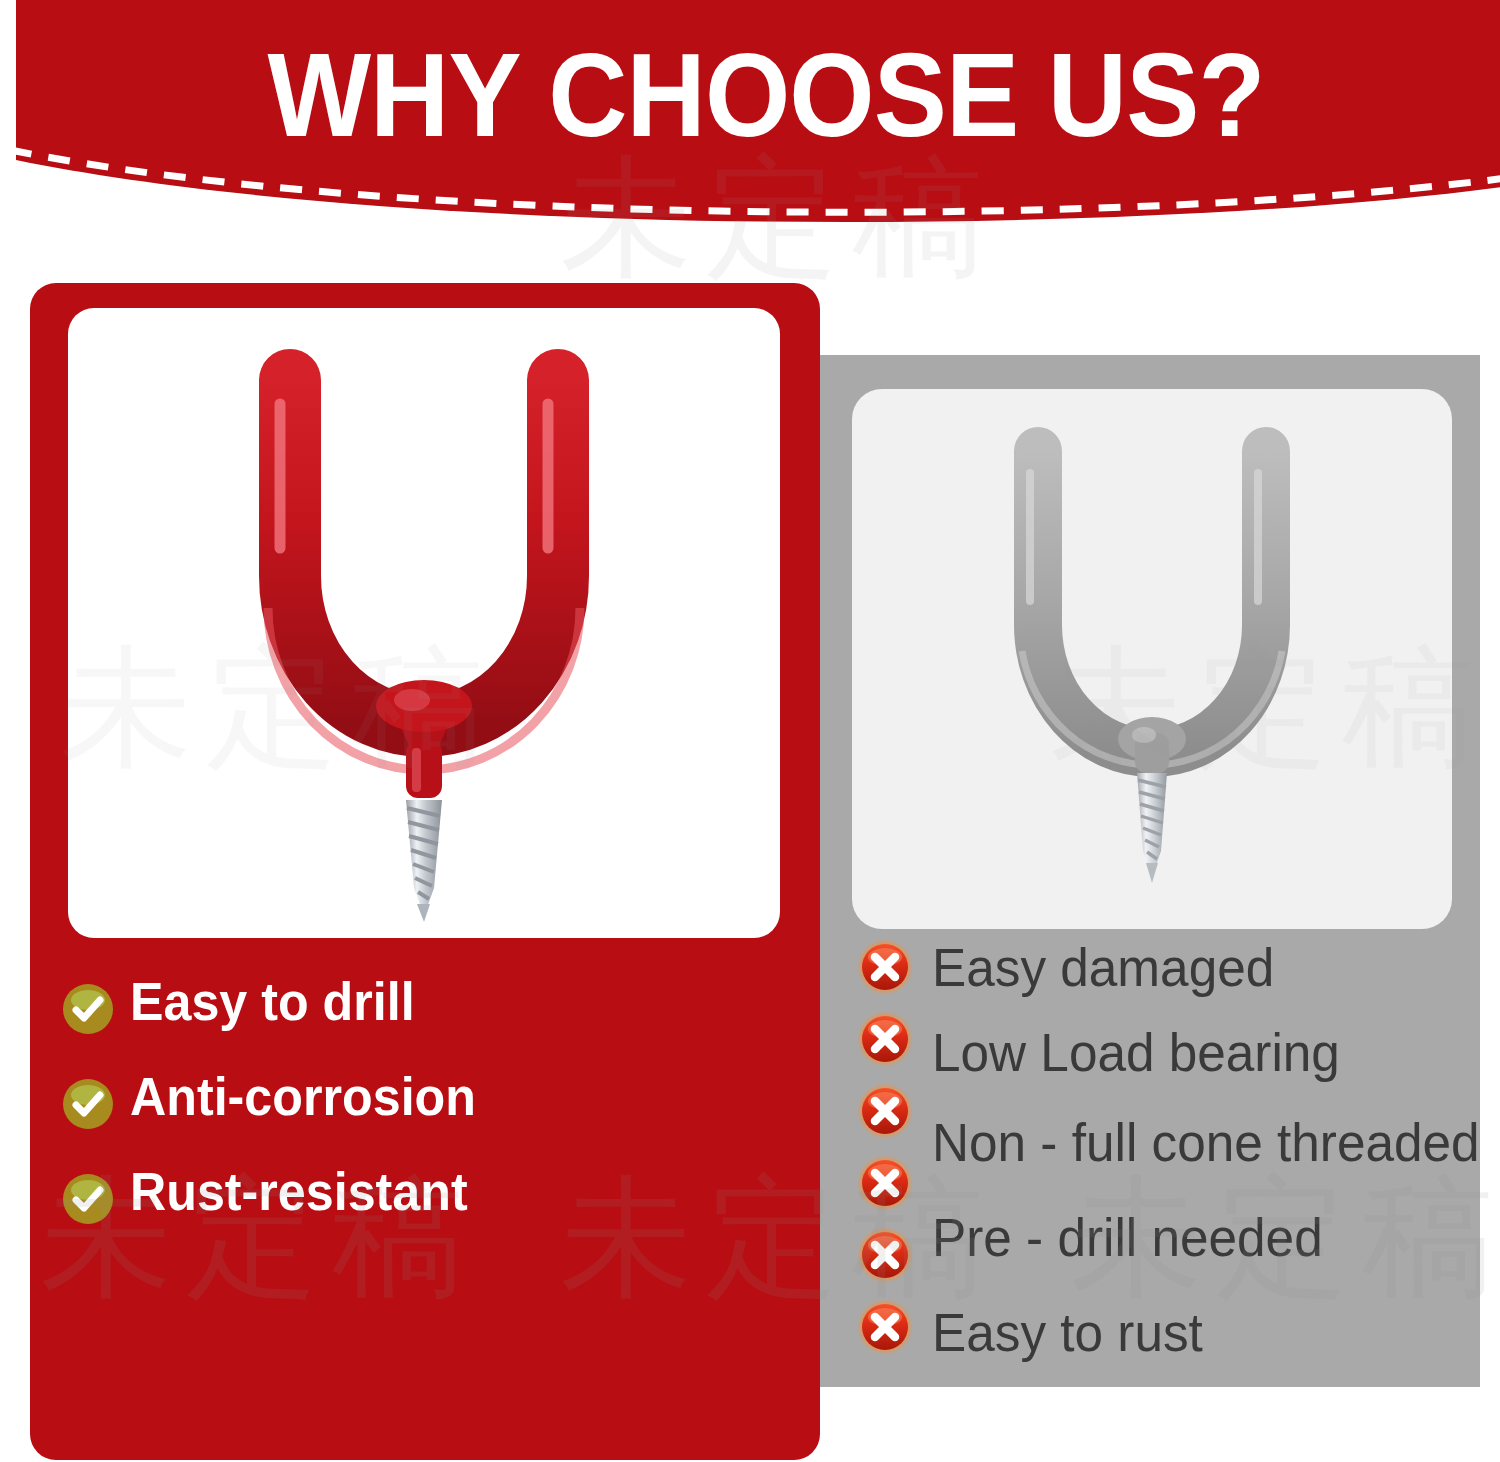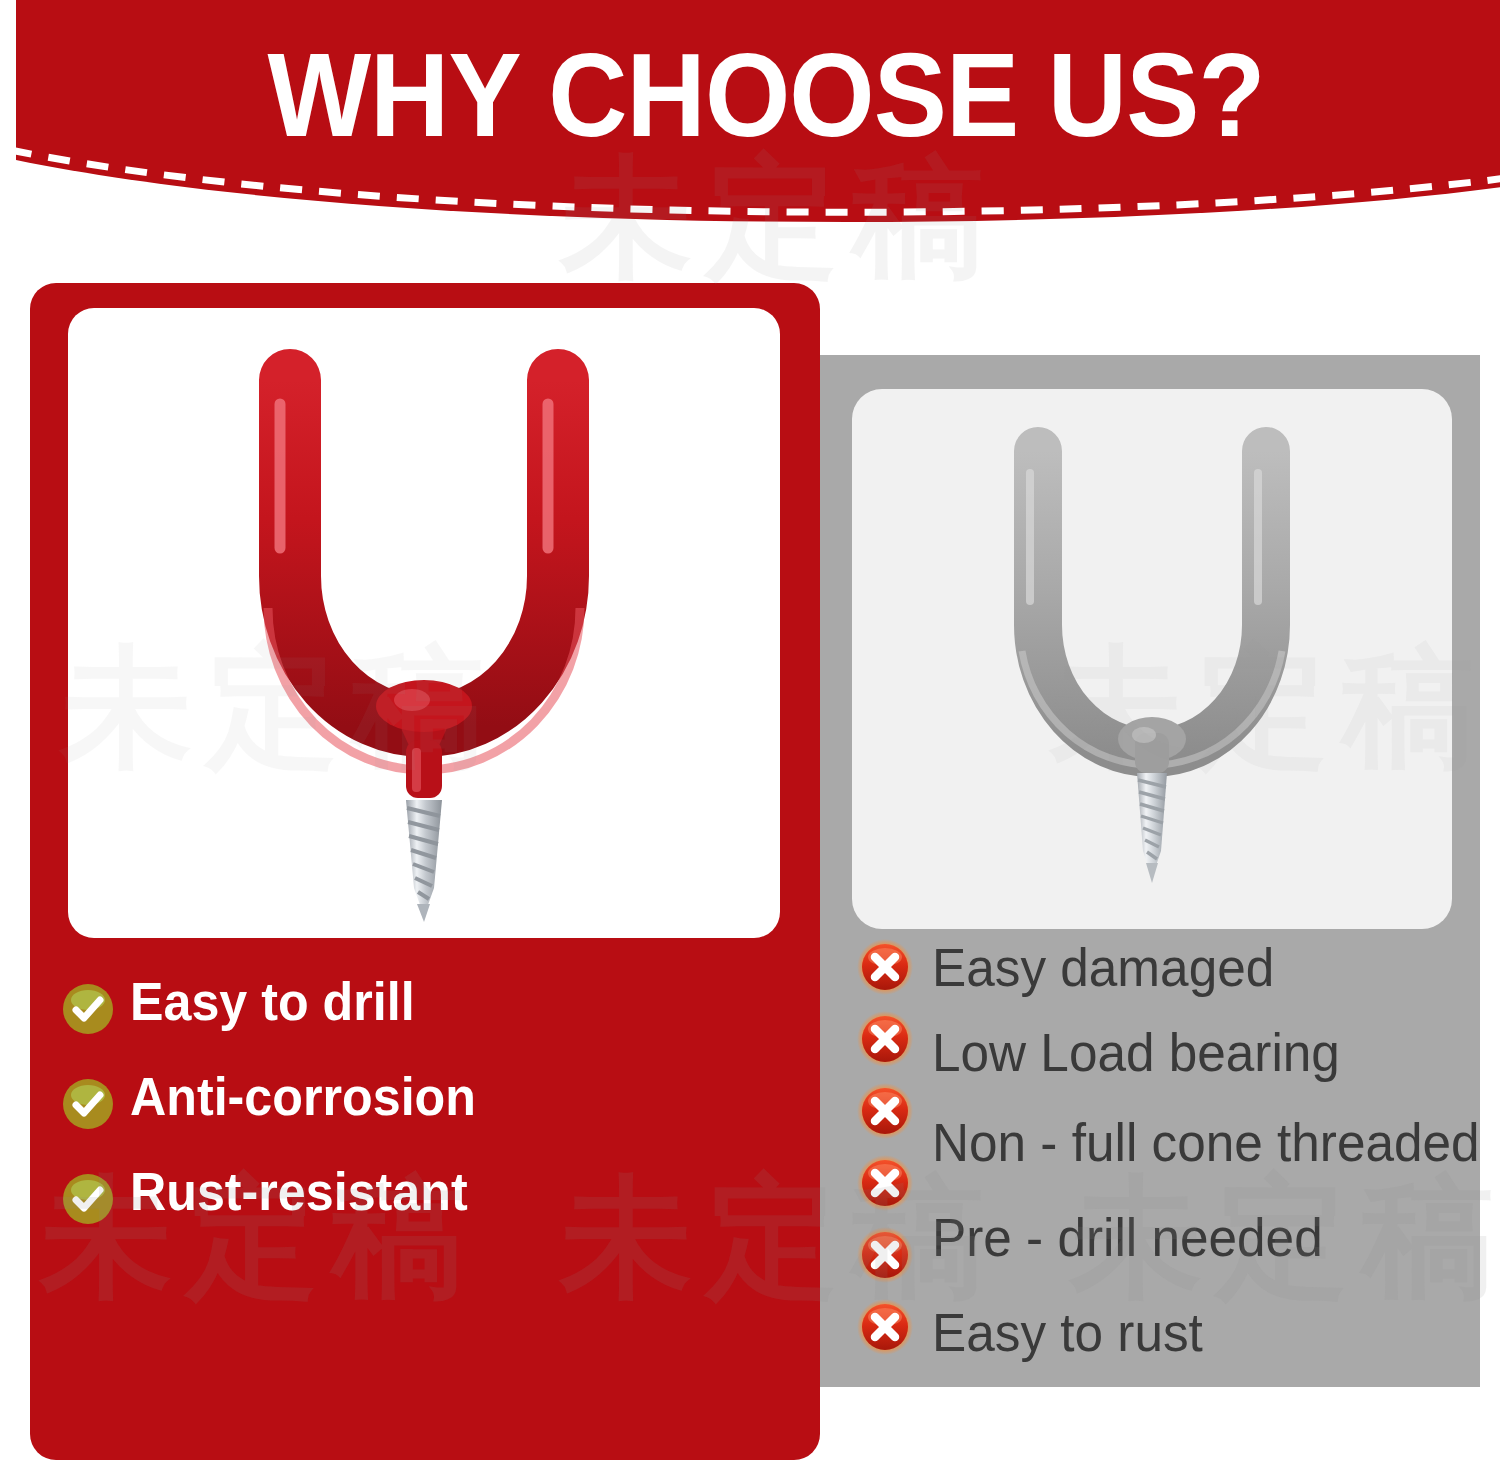--- a/index.html
+++ b/index.html
@@ -32,21 +32,21 @@
   
   .watermark{
     position:absolute; inset:0;
     pointer-events:none;
     z-index:40;
   }
   .wm-text{
     position:absolute;
     color:rgba(140,140,140,0.13);
     font-size:132px;
-    font-weight:bold;
+    font-weight:normal;
     letter-spacing:14px;
     font-family:"DejaVu Sans", sans-serif;
     white-space:nowrap;
   }
   .wm-a{ left:40px;  top:1150px; }
   .wm-b{ left:560px; top:1150px; }
   .wm-c{ left:1070px;top:1150px; }
   .wm-d{ left:560px; top:130px;  color:rgba(150,150,150,0.10); }
   .wm-e{ left:60px;  top:620px;  color:rgba(150,150,150,0.08); }
   .wm-f{ left:1050px;top:620px;  color:rgba(150,150,150,0.08); }

